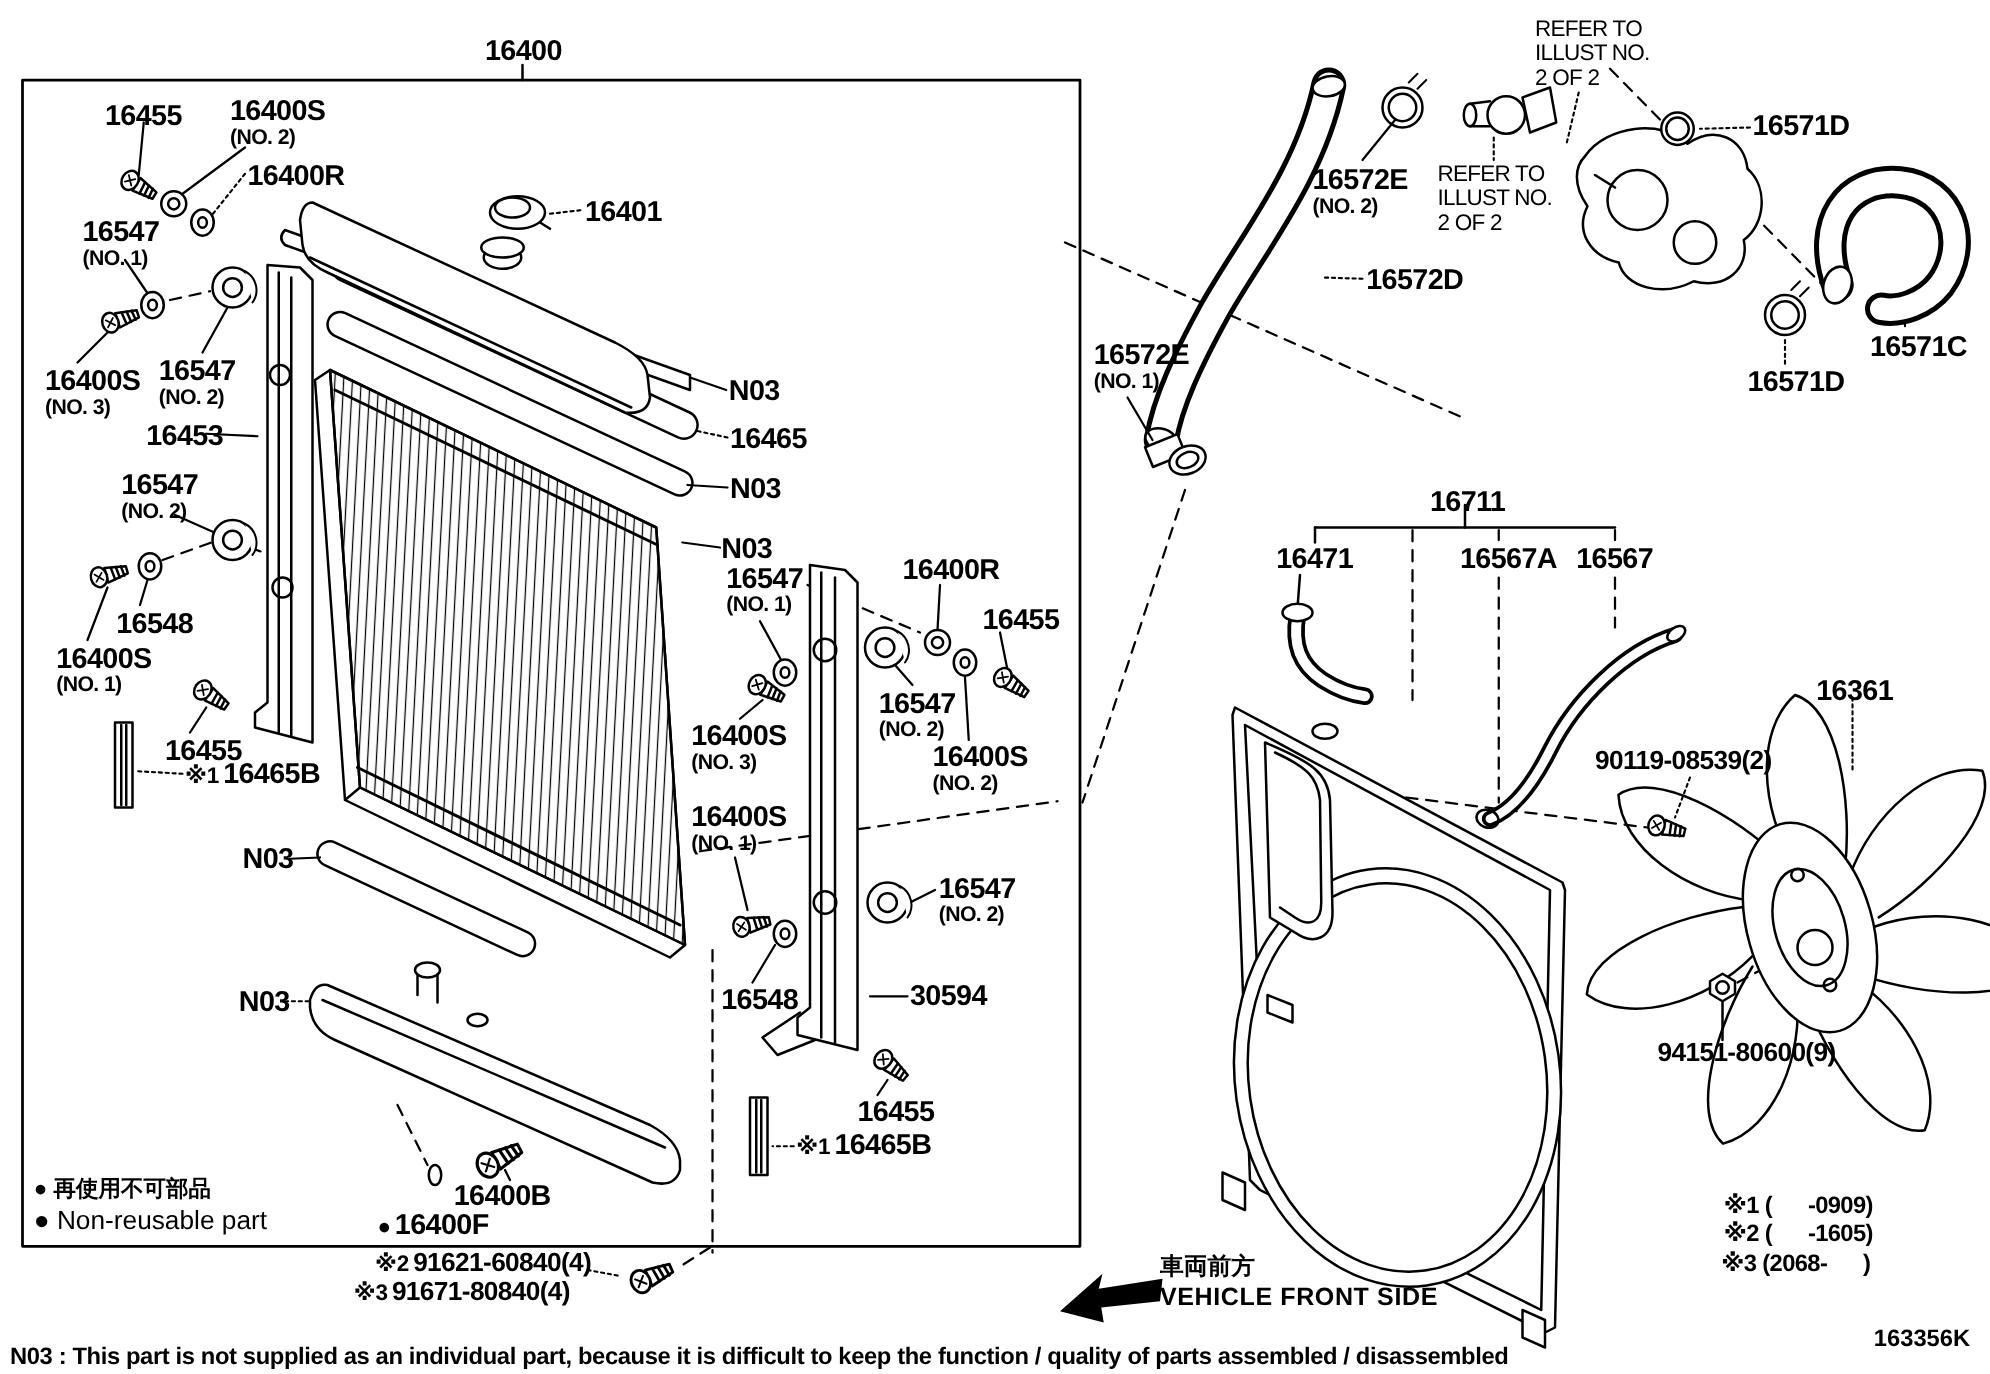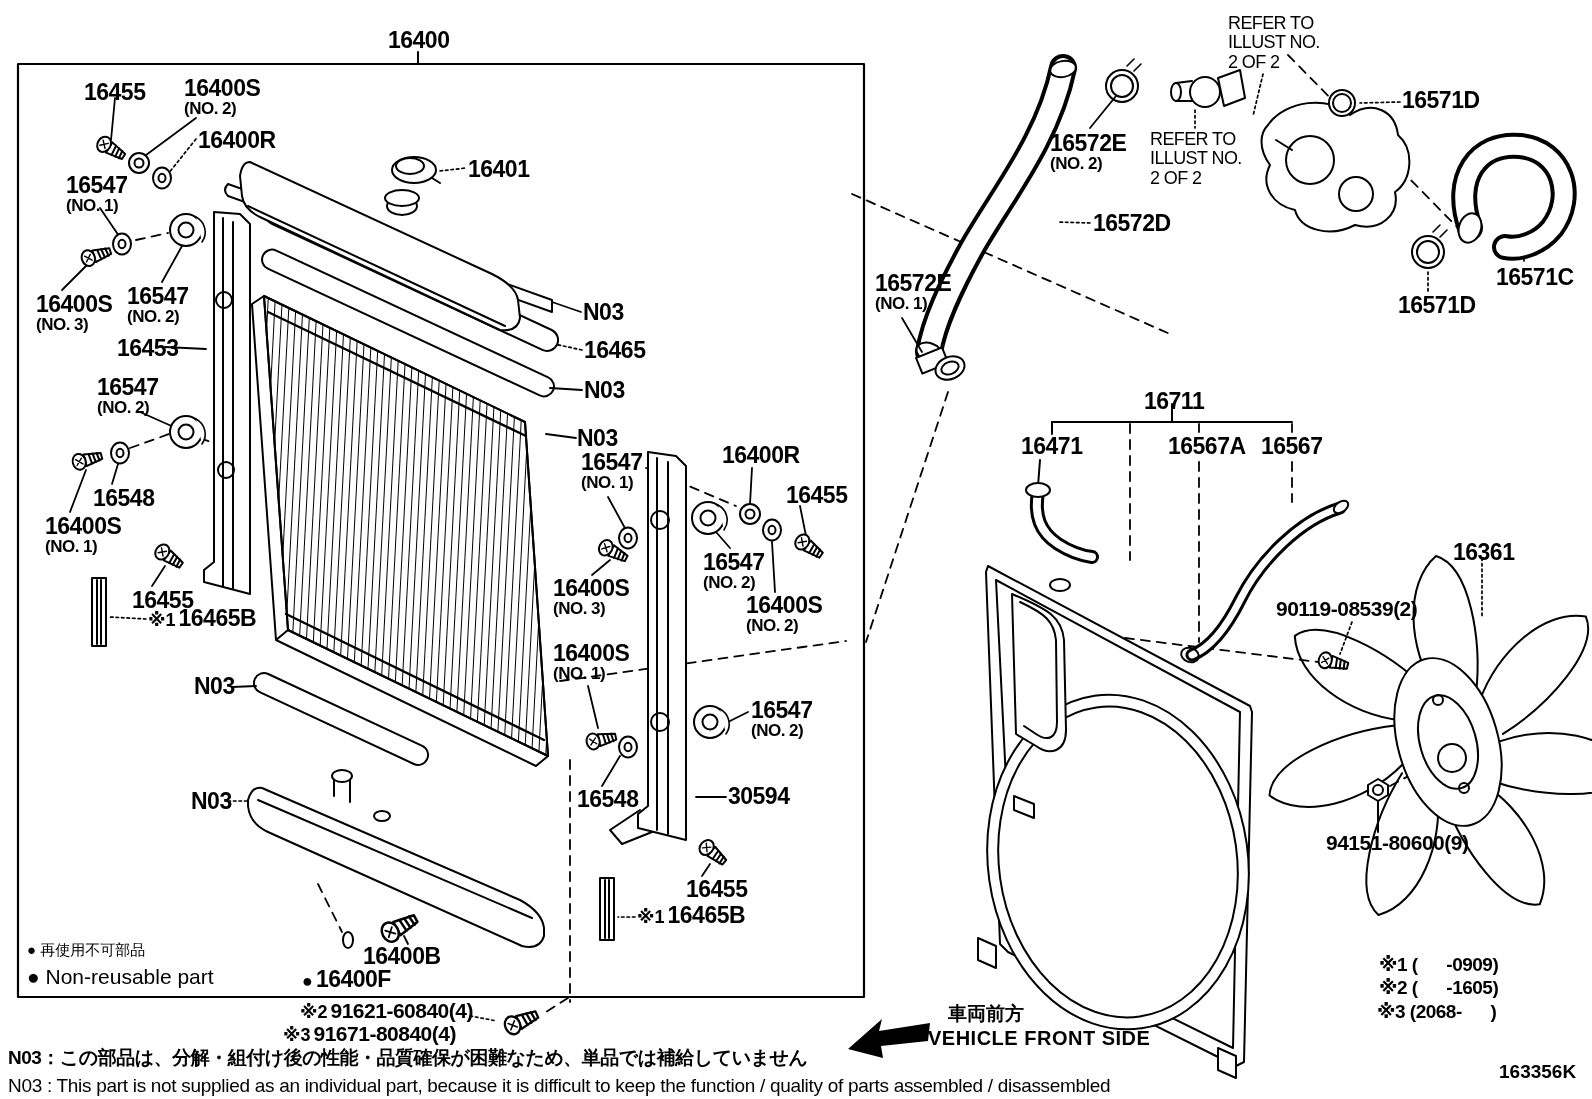--- a/index.html
+++ b/index.html
@@ -6,26 +6,26 @@
   #stage{position:relative;width:1592px;height:1099px;background:#ffffff;overflow:hidden;
          font-family:"Liberation Sans","DejaVu Sans",sans-serif;color:#000;padding-left:16px;}
   #art{position:absolute;left:0;top:0;}
   .lbl{position:absolute;font-weight:bold;color:#000;white-space:nowrap;line-height:1.05;}
   .num{font-size:23px;letter-spacing:-0.5px;}
   .numlong{font-size:21px;letter-spacing:-0.5px;}
   .sub{display:block;font-size:17px;letter-spacing:-0.5px;}
   .pre{font-size:18px;margin-right:3px;}
   .refer{font-size:18px;line-height:1.08;letter-spacing:-0.6px;font-weight:normal;}
   .variant{font-size:19px;white-space:pre;letter-spacing:-0.5px;}
-  .legend-jp{font-size:15px;font-weight:normal;}
+  .legend-jp{font-size:18px;font-weight:bold;}
   .legend-en{font-size:21px;font-weight:normal;}
-  .front-jp{font-size:19px;font-weight:bold;margin-left:20px;}
+  .front-jp{font-size:19px;font-weight:bold;}
   .front-en{font-size:20px;font-weight:bold;letter-spacing:0.5px;}
   .note-jp{font-size:19px;font-weight:bold;letter-spacing:-0.5px;}
-  .note-en{font-size:19px;font-weight:normal;letter-spacing:-0.3px;}
+  .note-en{font-size:19px;font-weight:bold;letter-spacing:-0.3px;}
   .code{font-size:19px;font-weight:bold;}
 </style>
 </head>
 <body>
 
 <div id="stage">
 
 <svg id="art" width="1592" height="1099" viewBox="0 0 1592 1099" stroke="#000" fill="none" stroke-width="2" stroke-linecap="round" stroke-linejoin="round">
   <defs>
     <pattern id="finpat" width="7" height="12" patternUnits="userSpaceOnUse" patternTransform="rotate(3)">
@@ -386,16 +386,15 @@
 <div class="lbl" style="left:1326px;top:832px"><span class="numlong">94151-80600(9)</span></div>
 
 <div class="lbl variant" style="left:1379px;top:955px">※1 (      -0909)</div>
 <div class="lbl variant" style="left:1379px;top:978px">※2 (      -1605)</div>
 <div class="lbl variant" style="left:1377px;top:1002px">※3 (2068-      )</div>
 <div class="lbl code" style="left:1499px;top:1062px">163356K</div>
 
 <div class="lbl front-jp" style="left:928px;top:1004px">車両前方</div>
 <div class="lbl front-en" style="left:928px;top:1028px">VEHICLE FRONT SIDE</div>
 
-<div class="lbl note-jp" style="left:8px;top:1048px">N03：この部品は、分解・組付け後の性能・品質確保が困難なため、単品では補給していません</div>
 <div class="lbl note-en" style="left:8px;top:1076px">N03 : This part is not supplied as an individual part, because it is difficult to keep the function / quality of parts assembled / disassembled</div>
 
 </div>
 
 </body></html>

